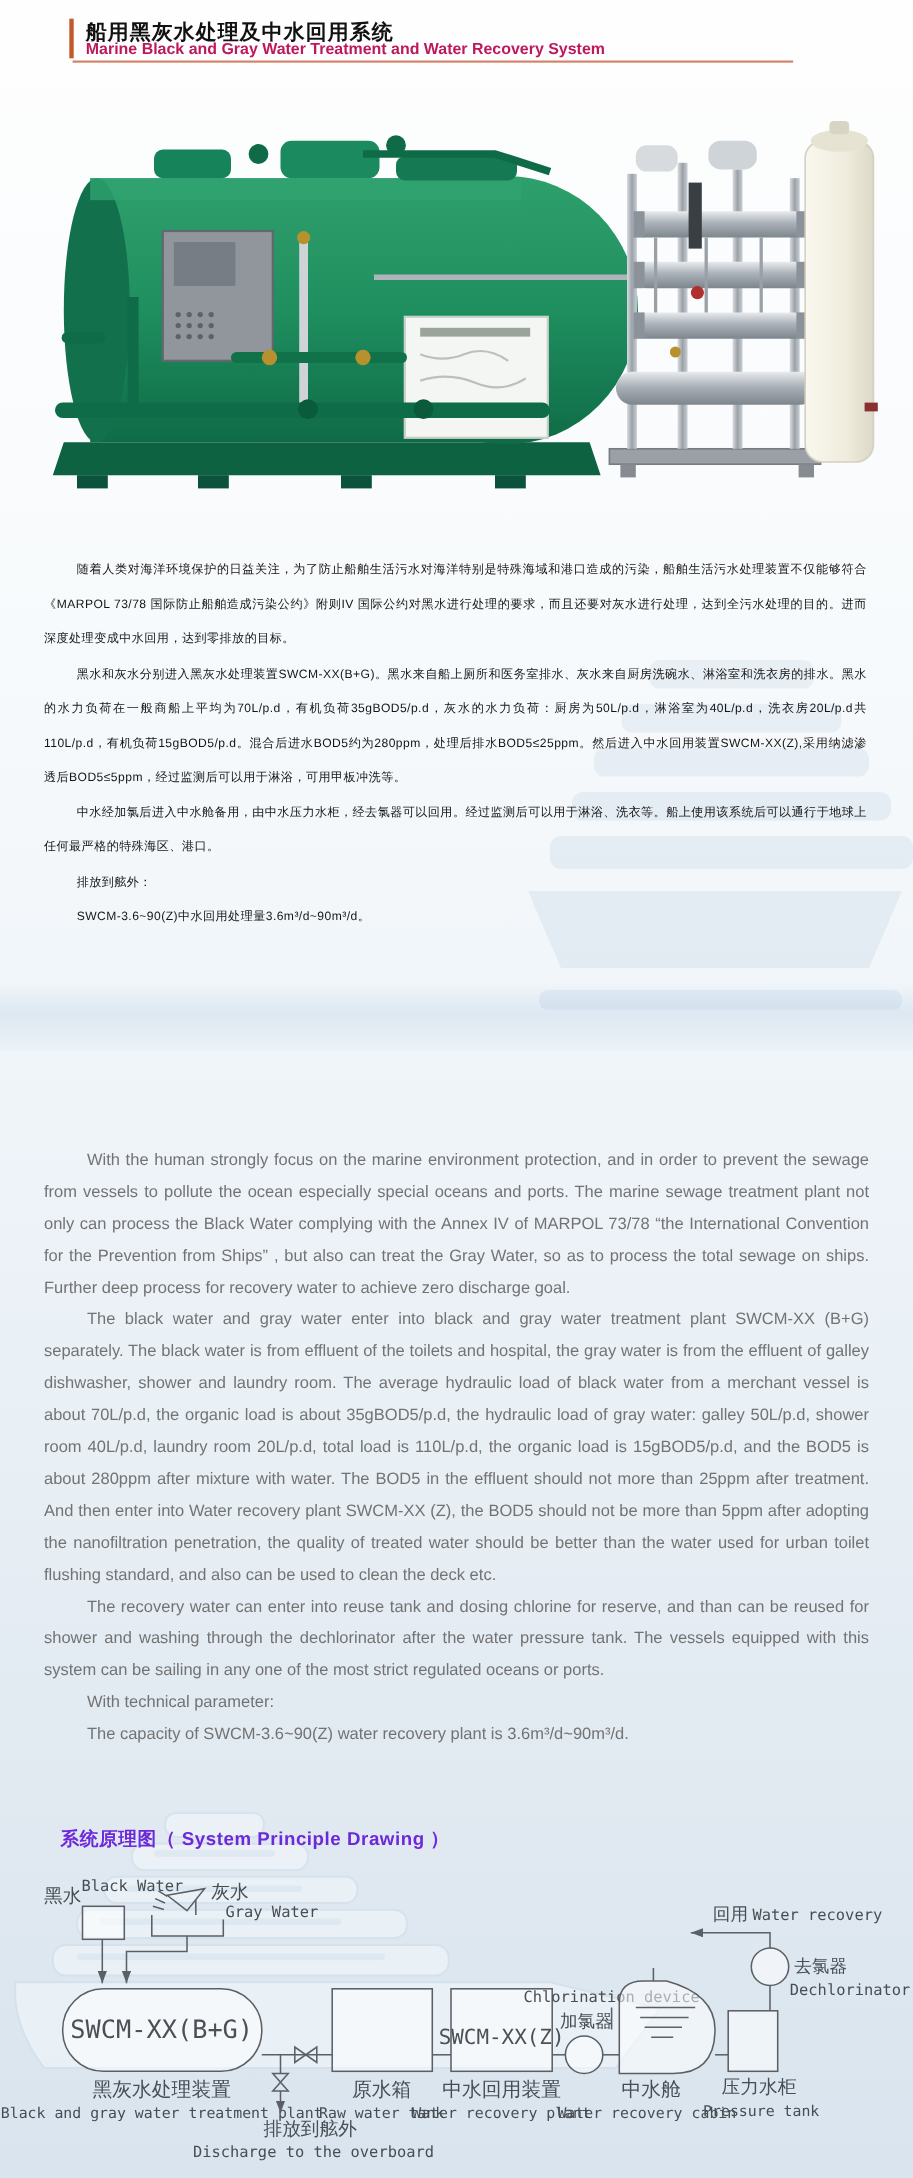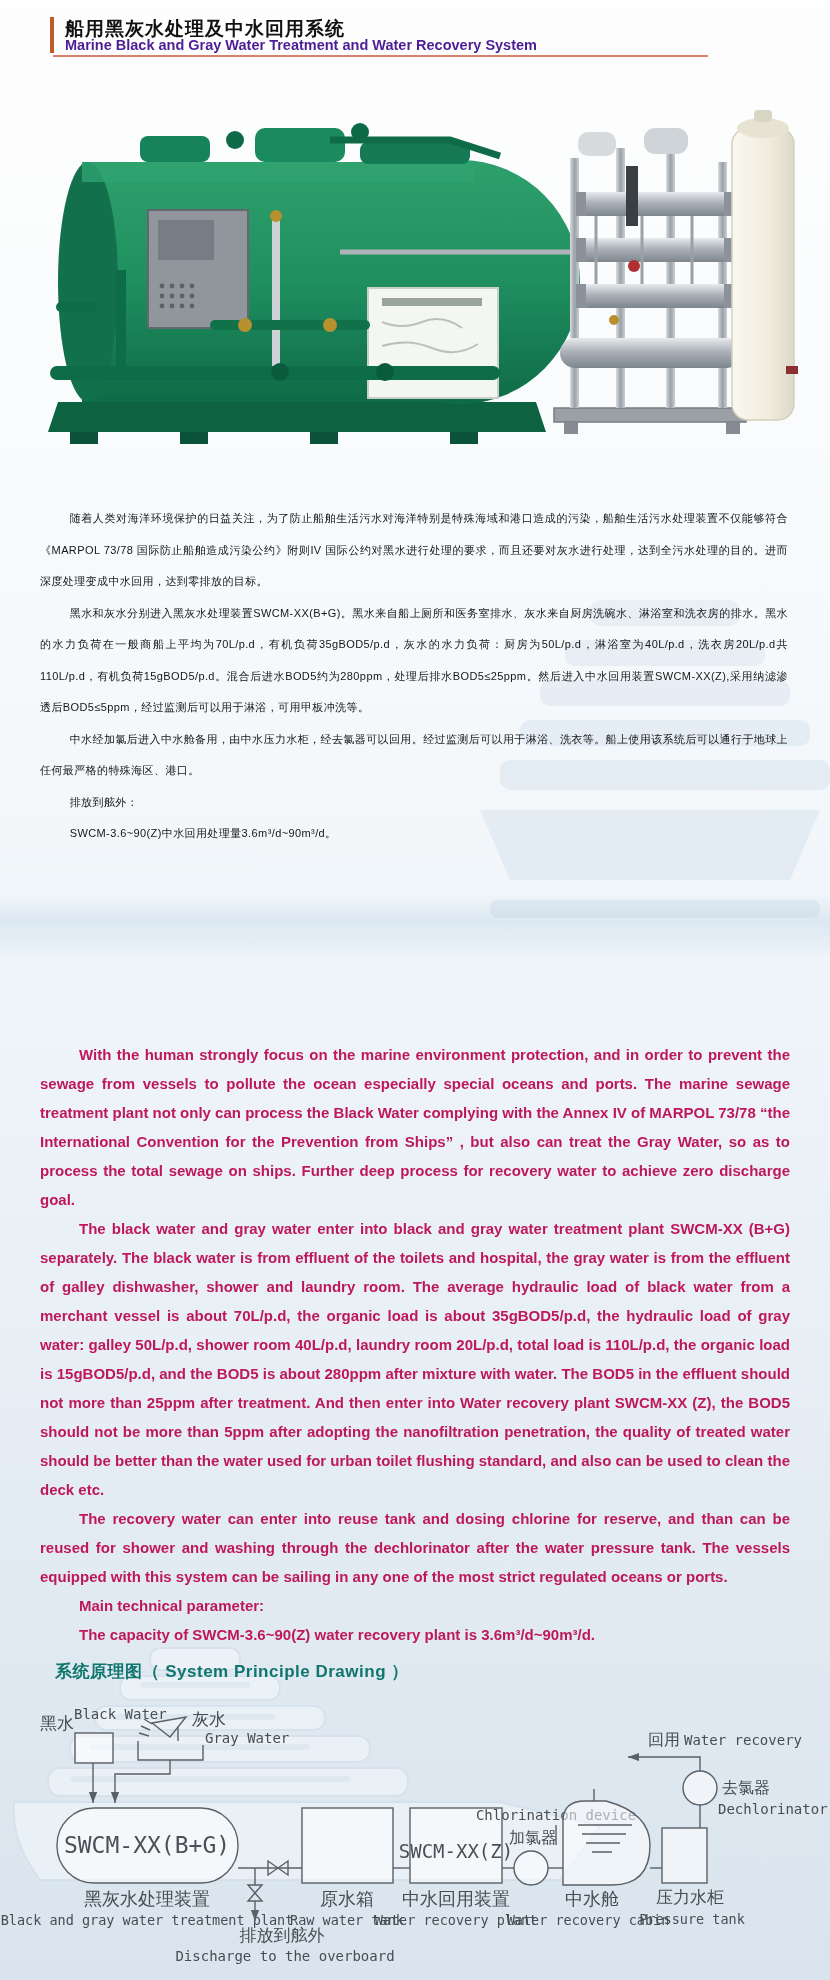--- a/index.html
+++ b/index.html
@@ -3,37 +3,37 @@
 <meta charset="utf-8">
 <style>
   html,body{margin:0;padding:0;}
   body{
     width:830px;height:1980px;position:relative;overflow:hidden;
     font-family:"Liberation Sans",sans-serif;color:#151515;
     background:linear-gradient(180deg,#fefefe 0%,#f7fafc 30%,#edf3f8 55%,#e3ebf2 78%,#d9e4ee 100%);
   }
   .abs{position:absolute;}
   
-  .header{left:3px;top:8px;width:724px;height:44px;}
+  .header{left:16px;top:8px;width:724px;height:44px;}
   .accent-bar{left:47px;top:9px;width:4px;height:36px;background:#c05a2a;}
   .title-zh{left:62px;top:8px;font-size:19px;font-weight:bold;letter-spacing:1px;color:#111;}
-  .title-en{left:62px;top:29px;font-size:14.5px;font-weight:bold;color:#4c1d95;}
+  .title-en{left:62px;top:29px;font-size:14.5px;font-weight:bold;color:#be185d;}
   .accent-rule{left:50px;top:47px;width:655px;height:2px;background:#d4826b;}
   
   .wm{pointer-events:none;}
   .wm-band{left:0;top:893px;width:830px;height:62px;background:linear-gradient(180deg,rgba(150,185,215,0) 0%,rgba(150,185,215,0.22) 45%,rgba(150,185,215,0.05) 100%);}
   .wm-ship-mid{right:0;top:560px;opacity:0.12;}
   .wm-ship-bot{left:0;top:1630px;opacity:0.5;}
   
   .cn-block{left:40px;top:503px;width:748px;font-size:11px;line-height:31.5px;text-align:justify;letter-spacing:0.4px;}
   .cn-block p{margin:0;text-indent:2.7em;}
   .cn-block p.noind{text-indent:2.7em;}
-  .en-block{left:40px;top:1040px;width:750px;font-size:15px;line-height:29px;text-align:justify;color:#be185d;font-weight:bold;}
+  .en-block{left:40px;top:1040px;width:750px;font-size:15px;line-height:29px;text-align:justify;color:#737373;}
   .en-block p{margin:0;text-indent:2.6em;}
-  .principle-heading{left:55px;top:1660px;font-size:17px;font-weight:bold;color:#0f766e;letter-spacing:0.5px;}
+  .principle-heading{left:55px;top:1660px;font-size:17px;font-weight:bold;color:#6d28d9;letter-spacing:0.5px;}
   
   .diagram{left:0;top:1693px;}
   .dstroke{stroke:#5a6066;stroke-width:1.4;fill:none;}
   .dbox{fill:rgba(255,255,255,0.55);stroke:#5a6066;stroke-width:1.4;}
   .dtxt{fill:#4a5056;font-family:"DejaVu Sans Mono",monospace;}
   .dcap{fill:#474d53;font-family:"DejaVu Sans Mono",monospace;}
 </style>
 </head>
 <body>
 
@@ -195,21 +195,21 @@
   <p>黑水和灰水分别进入黑灰水处理装置SWCM-XX(B+G)。黑水来自船上厕所和医务室排水、灰水来自厨房洗碗水、淋浴室和洗衣房的排水。黑水的水力负荷在一般商船上平均为70L/p.d，有机负荷35gBOD5/p.d，灰水的水力负荷：厨房为50L/p.d，淋浴室为40L/p.d，洗衣房20L/p.d共110L/p.d，有机负荷15gBOD5/p.d。混合后进水BOD5约为280ppm，处理后排水BOD5≤25ppm。然后进入中水回用装置SWCM-XX(Z),采用纳滤渗透后BOD5≤5ppm，经过监测后可以用于淋浴，可用甲板冲洗等。</p>
   <p>中水经加氯后进入中水舱备用，由中水压力水柜，经去氯器可以回用。经过监测后可以用于淋浴、洗衣等。船上使用该系统后可以通行于地球上任何最严格的特殊海区、港口。</p>
   <p class="noind">排放到舷外：</p>
   <p class="noind">SWCM-3.6~90(Z)中水回用处理量3.6m³/d~90m³/d。</p>
 </div>
 
 <div class="abs en-block">
   <p>With the human strongly focus on the marine environment protection, and in order to prevent the sewage from vessels to pollute the ocean especially special oceans and ports. The marine sewage treatment plant not only can process the Black Water complying with the Annex IV of MARPOL 73/78  “the International Convention for the Prevention from Ships” , but also can treat the Gray Water, so as to process the total sewage on ships. Further deep process for recovery water to achieve zero discharge goal.</p>
   <p>The black water and gray water enter into black and gray water treatment plant SWCM-XX (B+G) separately. The black water is from effluent of the toilets and hospital, the gray water is from the effluent of galley dishwasher, shower and laundry room. The average hydraulic load of black water from a merchant vessel is about 70L/p.d, the organic load is about 35gBOD5/p.d, the hydraulic load of gray water: galley 50L/p.d, shower room 40L/p.d, laundry room 20L/p.d, total load is 110L/p.d, the organic load is 15gBOD5/p.d, and the BOD5 is about 280ppm after mixture with water. The BOD5 in the effluent should not more than 25ppm after treatment. And then enter into Water recovery plant SWCM-XX (Z), the BOD5 should not be more than 5ppm after adopting the nanofiltration penetration, the quality of treated water should be better than the water used for urban toilet flushing standard, and also can be used to clean the deck etc.</p>
   <p>The recovery water can enter into reuse tank and dosing chlorine for reserve, and than can be reused for shower and washing through the dechlorinator after the water pressure tank. The vessels equipped with this system can be sailing in any one of the most strict regulated oceans or ports.</p>
-  <p>Main technical parameter:</p>
+  <p>With technical parameter:</p>
   <p>The capacity of SWCM-3.6~90(Z) water recovery plant is 3.6m³/d~90m³/d.</p>
 </div>
 
 <div class="abs principle-heading">系统原理图（ System Principle Drawing ）</div>
 
 <div class="abs diagram">
   <svg width="830" height="287" viewBox="0 0 830 287">
     <defs>
       <marker id="arr" markerWidth="10" markerHeight="10" refX="8" refY="3" orient="auto">
         <path d="M0,0 L8,3 L0,6 Z" fill="#5a6066"></path>

